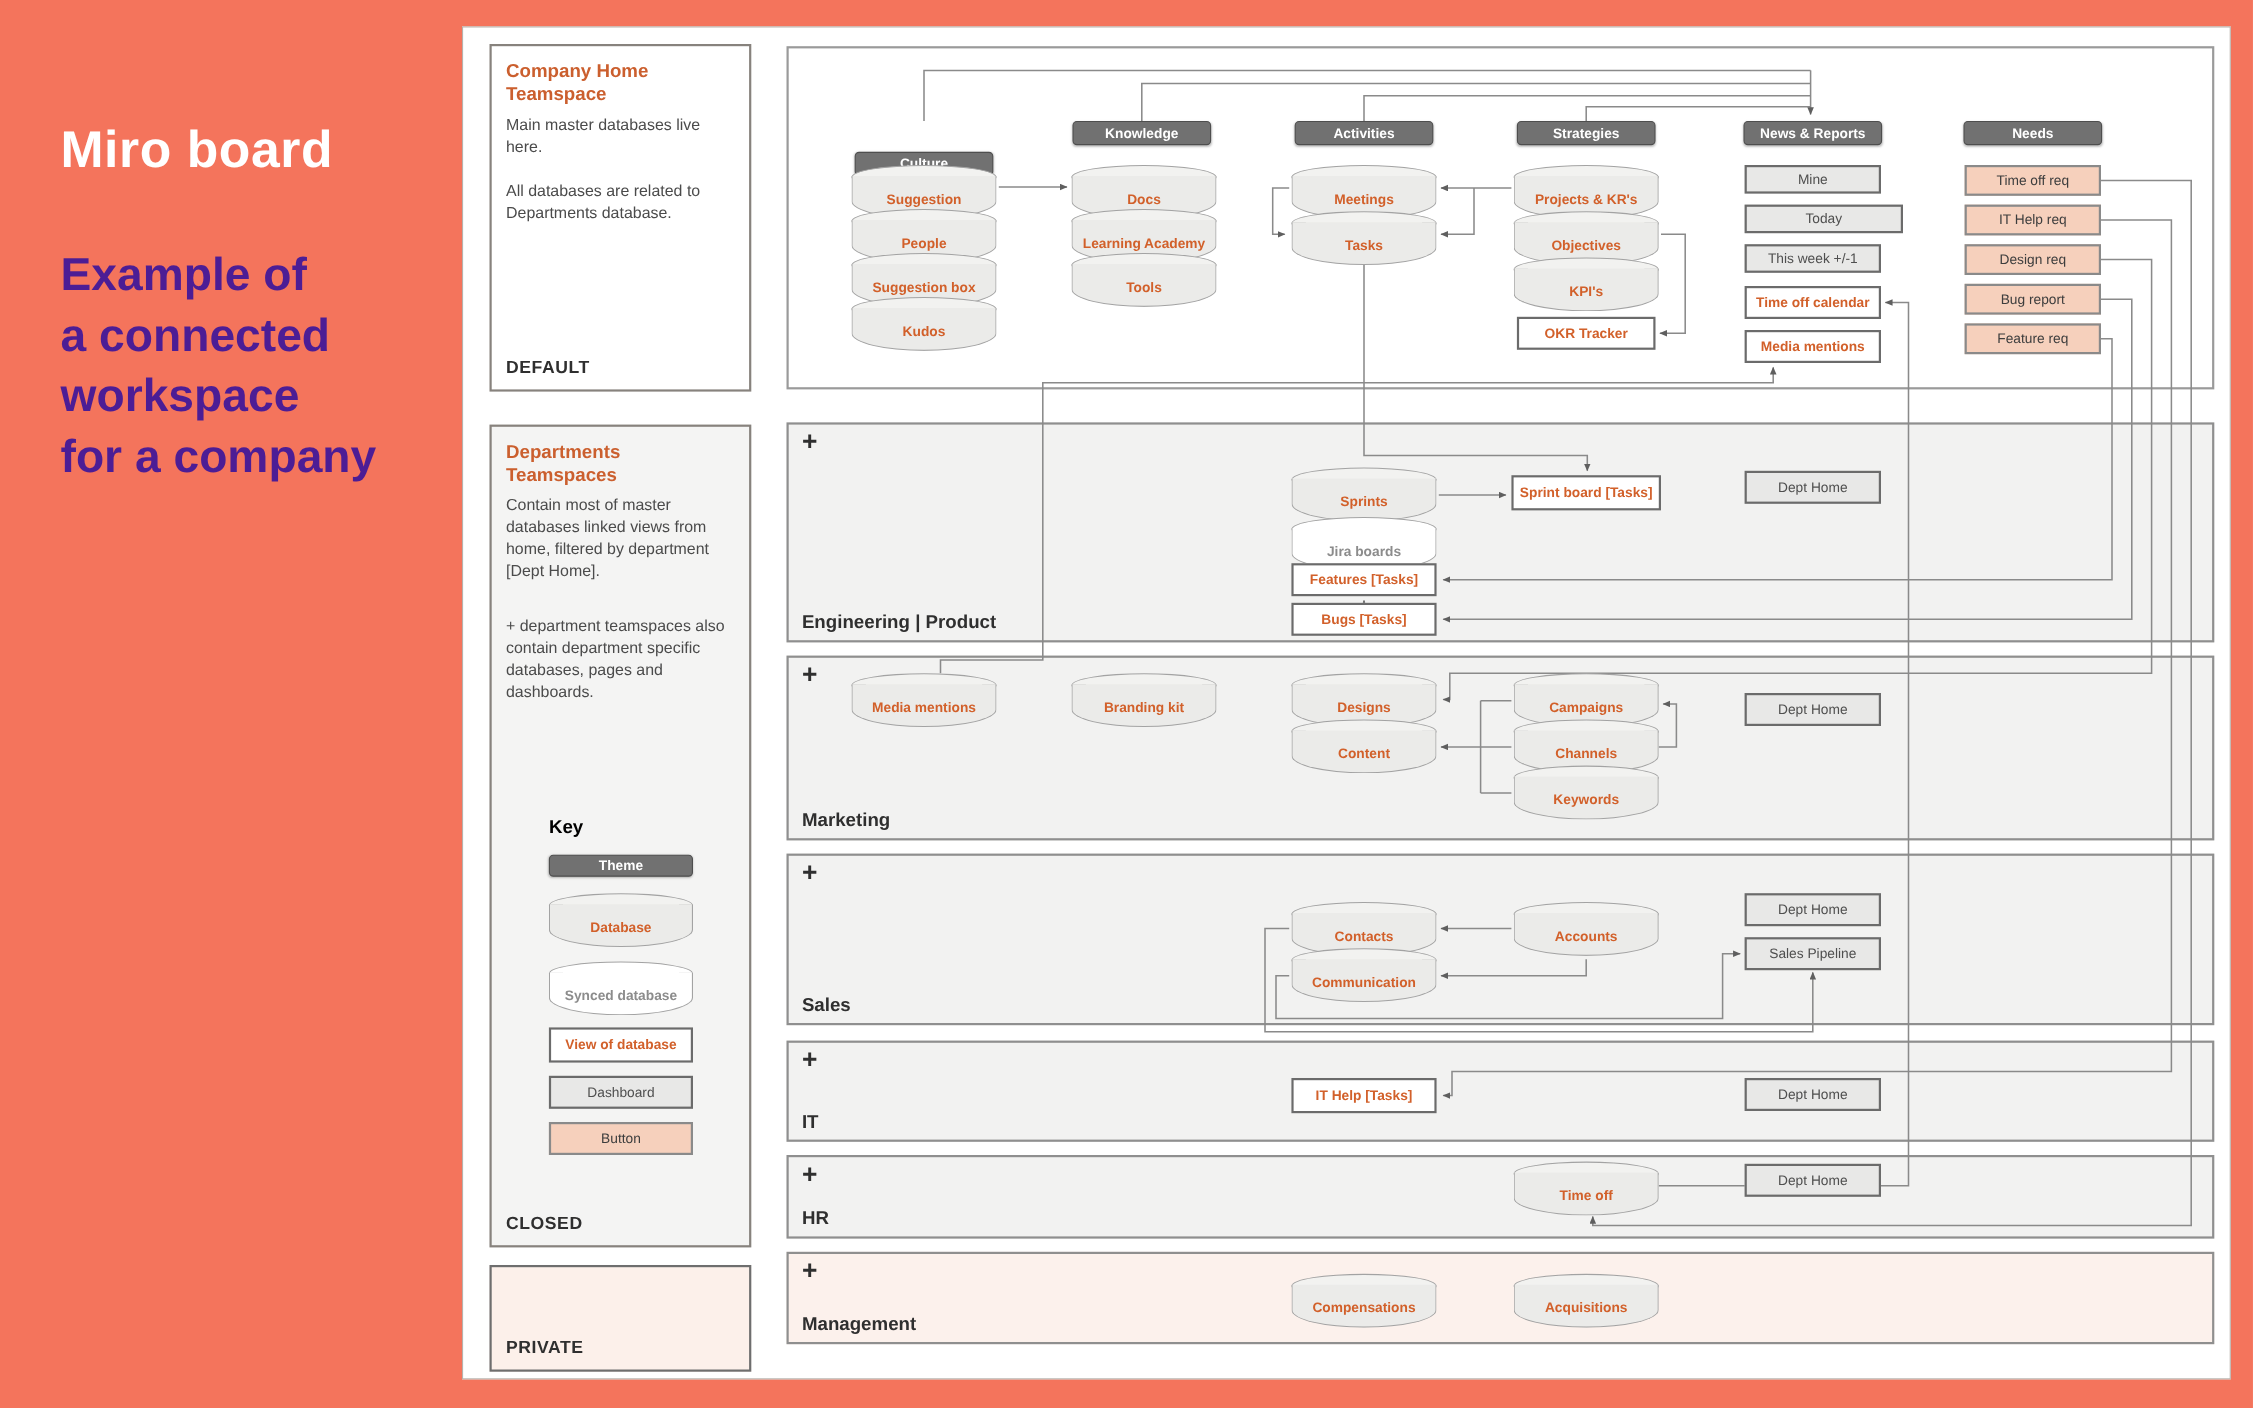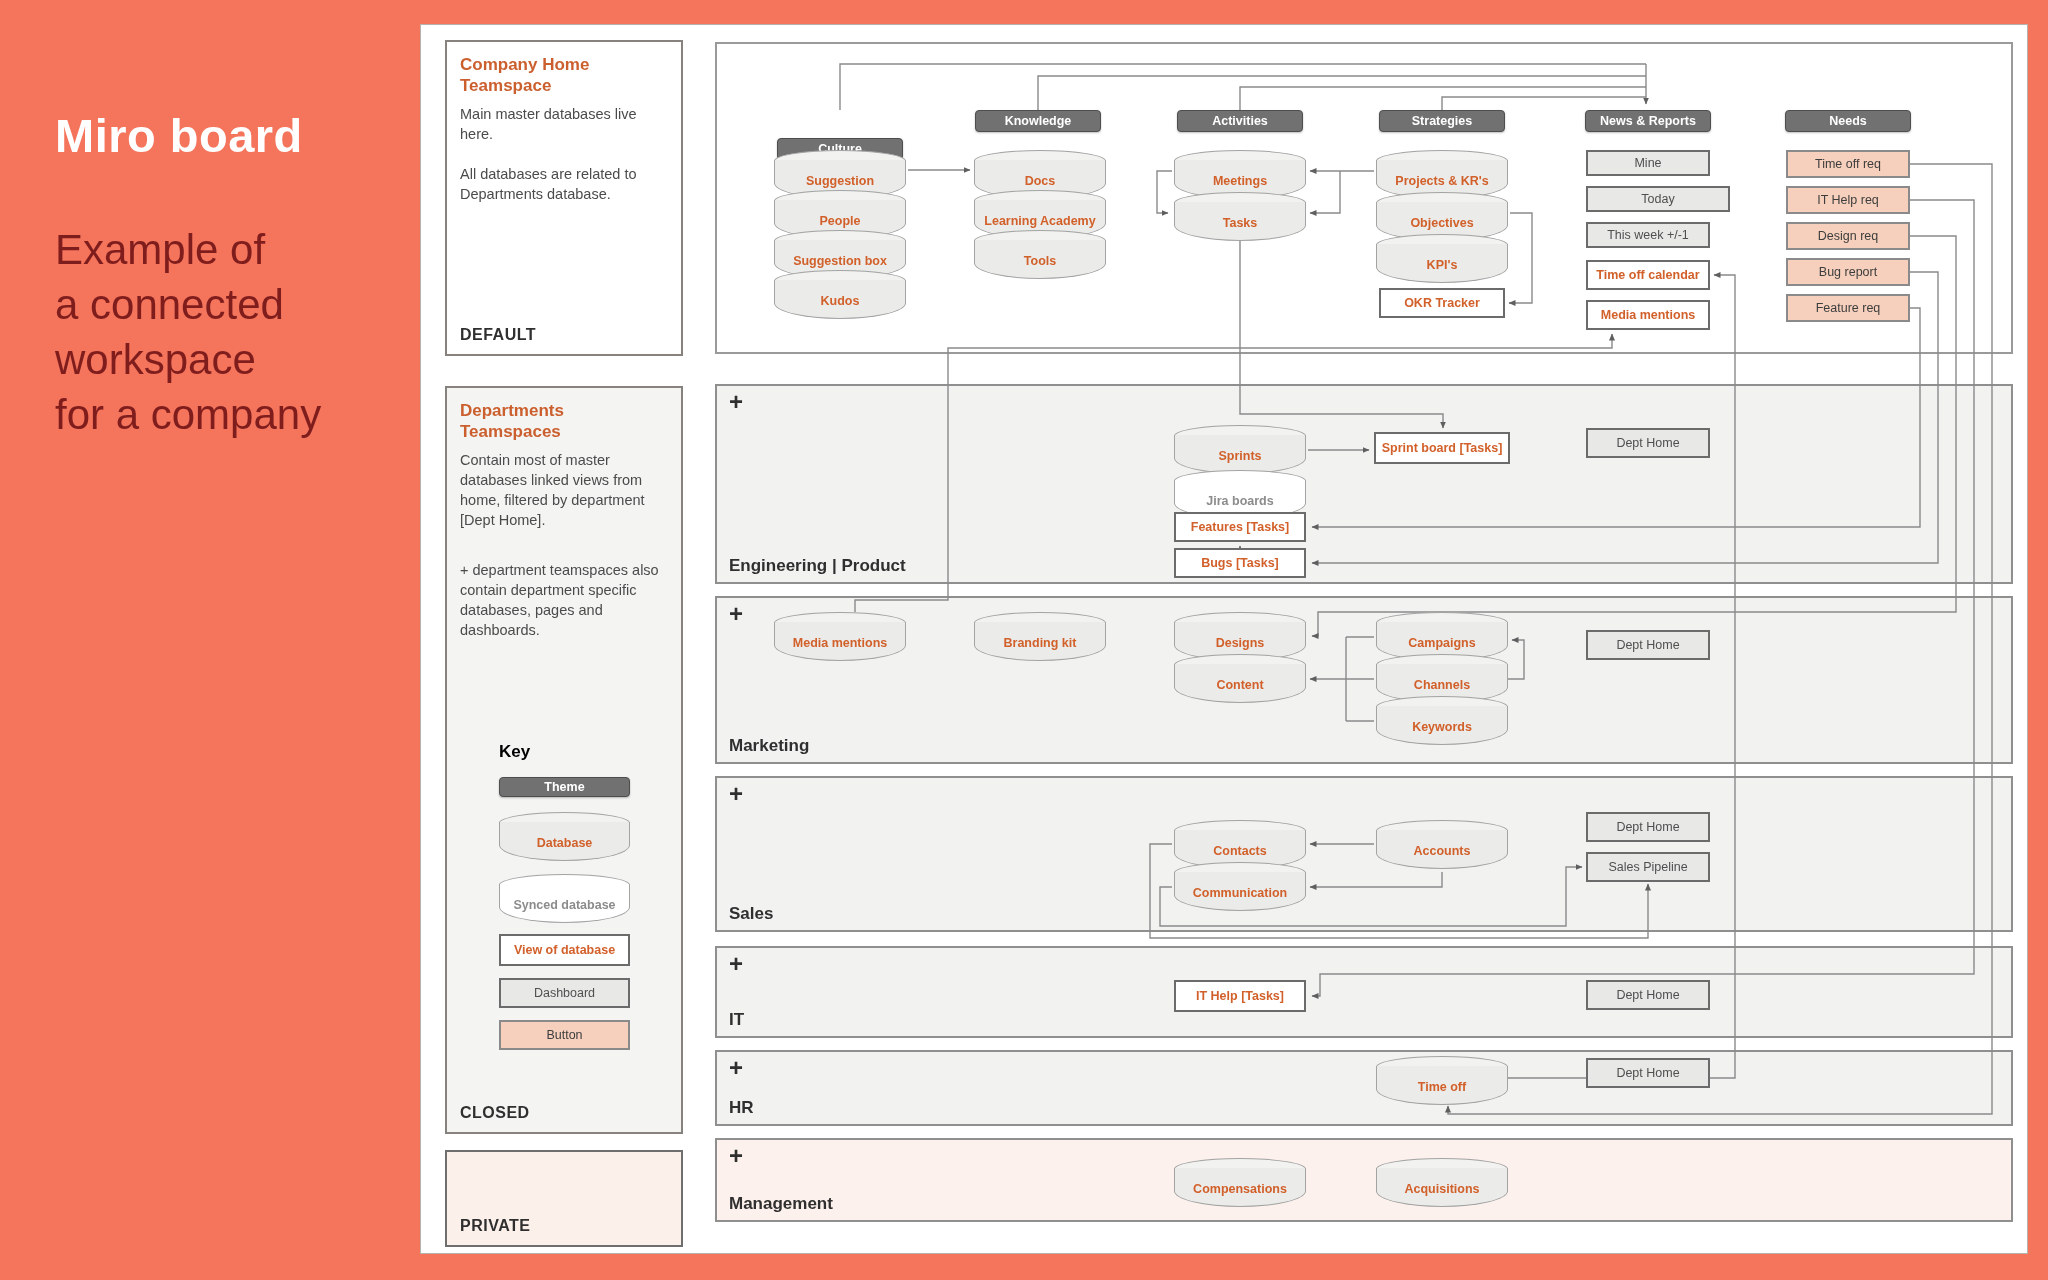--- a/index.html
+++ b/index.html
@@ -3,21 +3,21 @@
 <meta charset="utf-8">
 <style>
   * { margin:0; padding:0; box-sizing:border-box; }
   html,body { width:2048px; height:1280px; }
   body { font-family:"Liberation Sans", sans-serif; background:#f4745c; }
   .canvas { position:relative; width:2048px; height:1280px; overflow:hidden; background:#f4745c; }
   .abs { position:absolute; }
 
   
   .banner-title { left:55px; top:108px; font-size:47px; font-weight:bold; color:#fff; letter-spacing:.5px; }
-  .banner-sub { left:55px; top:222px; font-size:42px; font-weight:normal; color:#7f1d1d; line-height:55px; white-space:pre-line; }
+  .banner-sub { left:55px; top:222px; font-size:42px; font-weight:bold; color:#4c1d95; line-height:55px; white-space:pre-line; }
 
   
   .board { left:420px; top:24px; width:1608px; height:1230px; background:#fff; border:1px solid #b7b1ab; }
 
   
   .panel { border:2px solid #87827d; background:#fff; }
   .panel .ptitle { position:absolute; left:13px; top:12px; width:180px; font-size:17px; font-weight:bold; color:#cb5f2e; line-height:1.25; }
   .panel p { position:absolute; left:13px; width:200px; font-size:14.5px; color:#4b4b4b; line-height:1.38; }
   .panel .pfooter { position:absolute; left:13px; bottom:10px; font-size:16px; font-weight:bold; color:#2f2f2f; letter-spacing:.5px; }
   .panel.gray { background:#f4f4f3; }

